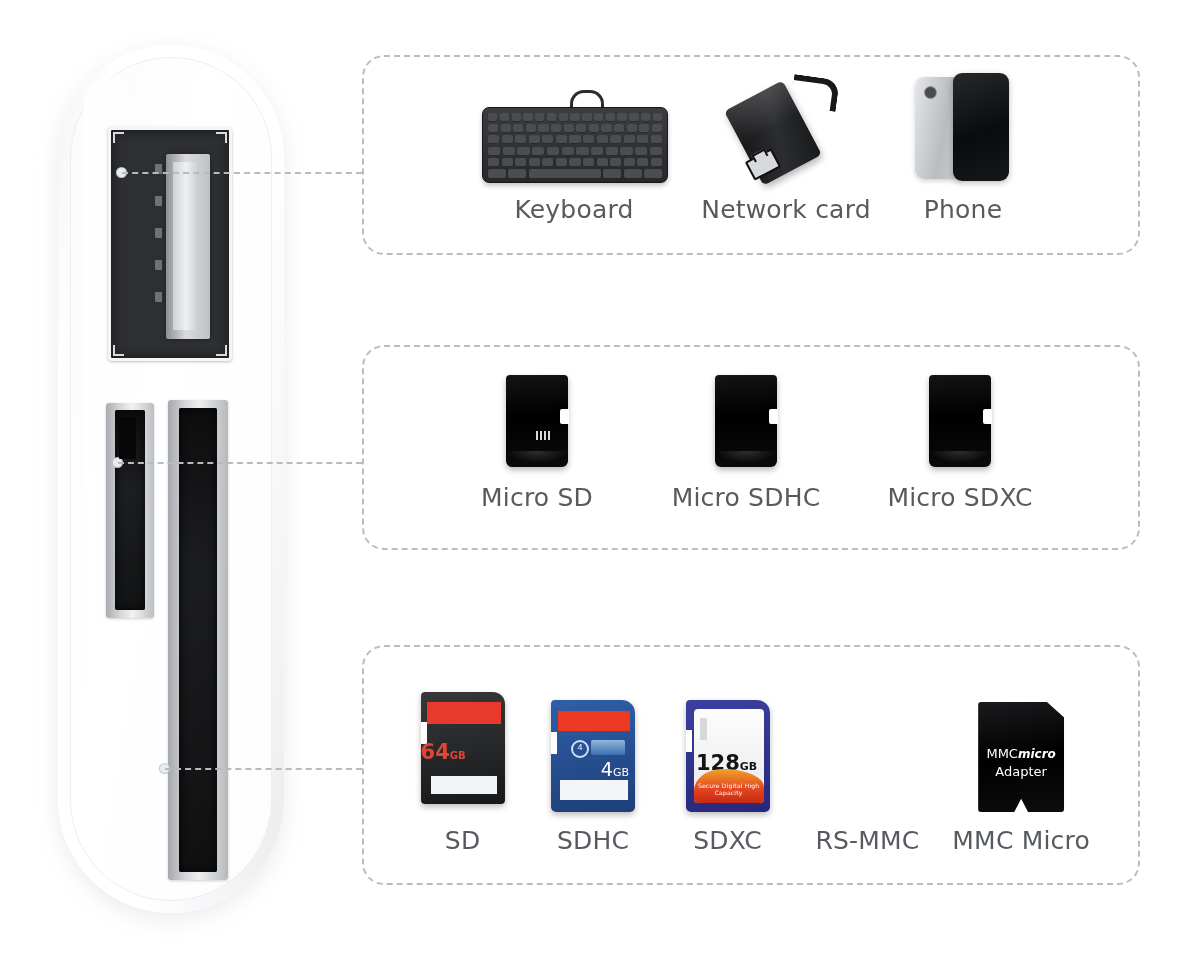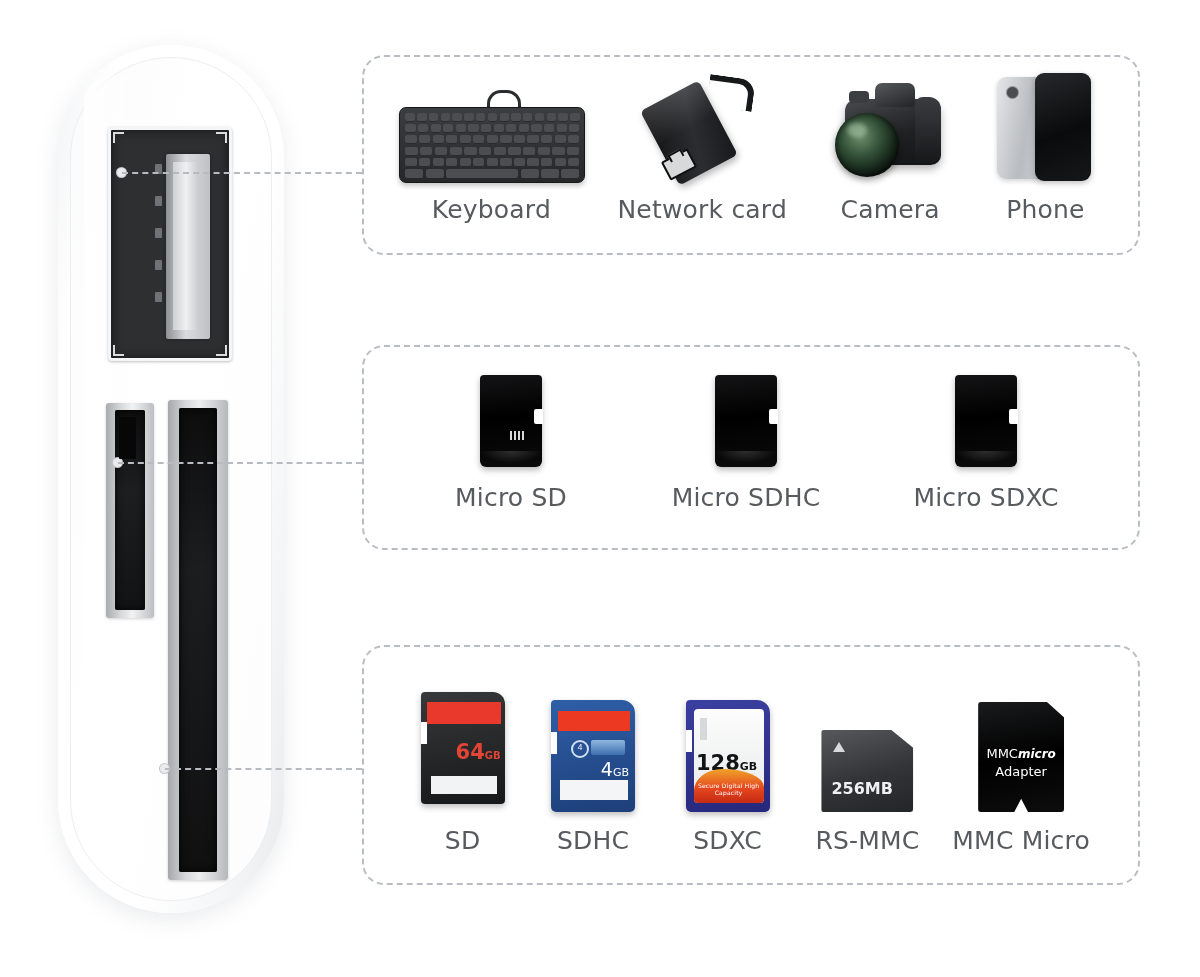--- a/index.html
+++ b/index.html
@@ -239,21 +239,21 @@
   
   .card-sd{
     position:relative;width:84px;height:112px;
     background:linear-gradient(170deg,#37383a,#171819);
     border-radius:4px 12px 4px 4px;
     box-shadow:0 3px 6px rgba(0,0,0,.26);
     overflow:hidden;
   }
   .card-sd .band{position:absolute;left:6px;right:4px;top:10px;height:22px;background:#e8392c;}
   .card-sd .sdtxt{
-    position:absolute;left:0;right:4px;top:48px;text-align:right;
+    position:absolute;left:0;right:4px;top:48px;text-align:left;
     color:#e24436;font-weight:bold;font-size:21px;font-family:"DejaVu Sans",sans-serif;
   }
   .card-sd .sdtxt small{font-size:10px;}
   .card-sd .strip{position:absolute;left:10px;right:8px;bottom:10px;height:18px;background:#f2f3f4;}
   .card-sd .notch{position:absolute;left:0;top:30px;width:6px;height:22px;background:#fff;}
 
   .card-sdhc{
     position:relative;width:84px;height:112px;
     background:linear-gradient(170deg,#2f5fa8,#1d3f79);
     border-radius:4px 13px 5px 5px;
@@ -484,50 +484,38 @@
           <div class="nic">
             <div class="nic-cable"></div>
             <div class="nic-body"></div>
             <div class="nic-top"></div>
             <div class="nic-port"></div>
           </div>
         </div>
         <div class="cap" style="margin-top:14px;">Network card</div>
       </div>
 
-      <div class="cell" style="width:150px;">
-        <div class="art" style="height:112px;">
-          <div class="cam">
-            <div class="cam-body"></div>
-            <div class="cam-prism"></div>
-            <div class="cam-grip"></div>
-            <div class="cam-flash"></div>
-            <div class="cam-lens"></div>
-          </div>
-        </div>
-        <div class="cap" style="margin-top:14px;">Camera</div>
-      </div>
 
       <div class="cell" style="width:126px;">
         <div class="art" style="height:112px;">
           <div class="phone">
             <div class="phone-back">
               <div class="phone-cam"></div>
             </div>
             <div class="phone-front"></div>
           </div>
         </div>
         <div class="cap" style="margin-top:14px;">Phone</div>
       </div>
 
     </div>
   </div>
 
   <div class="panel" style="left:362px;top:345px;width:778px;height:205px;">
-    <div class="panel-row" style="padding:0 60px 36px;gap:70px;">
+    <div class="panel-row" style="padding:0 60px 36px;gap:44px;">
 
       <div class="cell" style="width:160px;">
         <div class="art" style="height:100px;">
           <div class="microsd">
               <div class="brandmark"></div>
             </div>
         </div>
         <div class="cap" style="margin-top:16px;">Micro SD</div>
       </div>
 
@@ -586,26 +574,20 @@
               <div class="wavetxt">Secure Digital High Capacity</div>
             </div>
             <div class="tab"></div>
             <div class="notch"></div>
           </div>
         </div>
         <div class="cap" style="margin-top:14px;">SDXC</div>
       </div>
 
       <div class="cell" style="width:142px;">
-        <div class="art" style="height:120px;">
-          <div class="card-rsmmc">
-            <div class="tri"></div>
-            <div class="mb">256MB</div>
-          </div>
-        </div>
         <div class="cap" style="margin-top:14px;">RS-MMC</div>
       </div>
 
       <div class="cell" style="width:150px;">
         <div class="art" style="height:120px;">
           <div class="card-mmcmicro">
             <div class="l1">
               <span>MMC</span><em>micro</em>
             </div>
             <div class="l2">Adapter</div>

